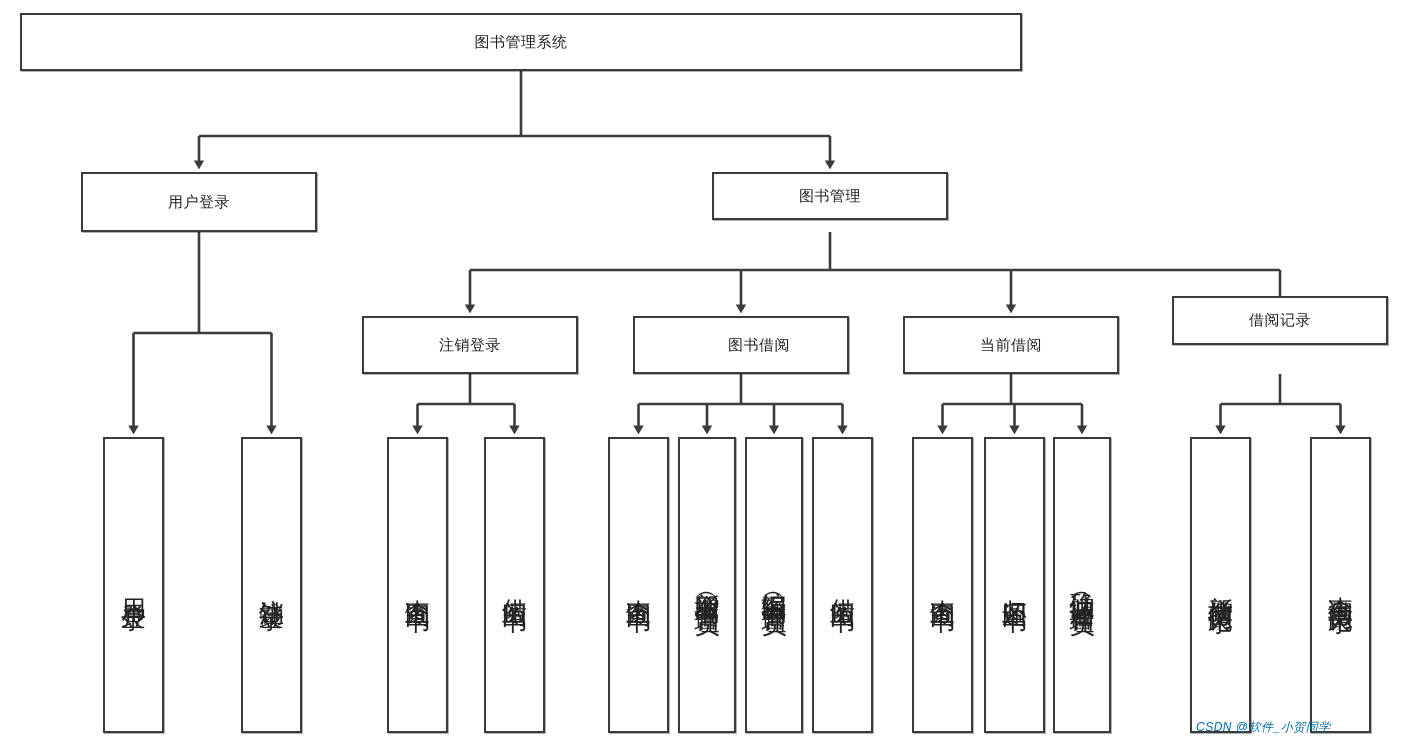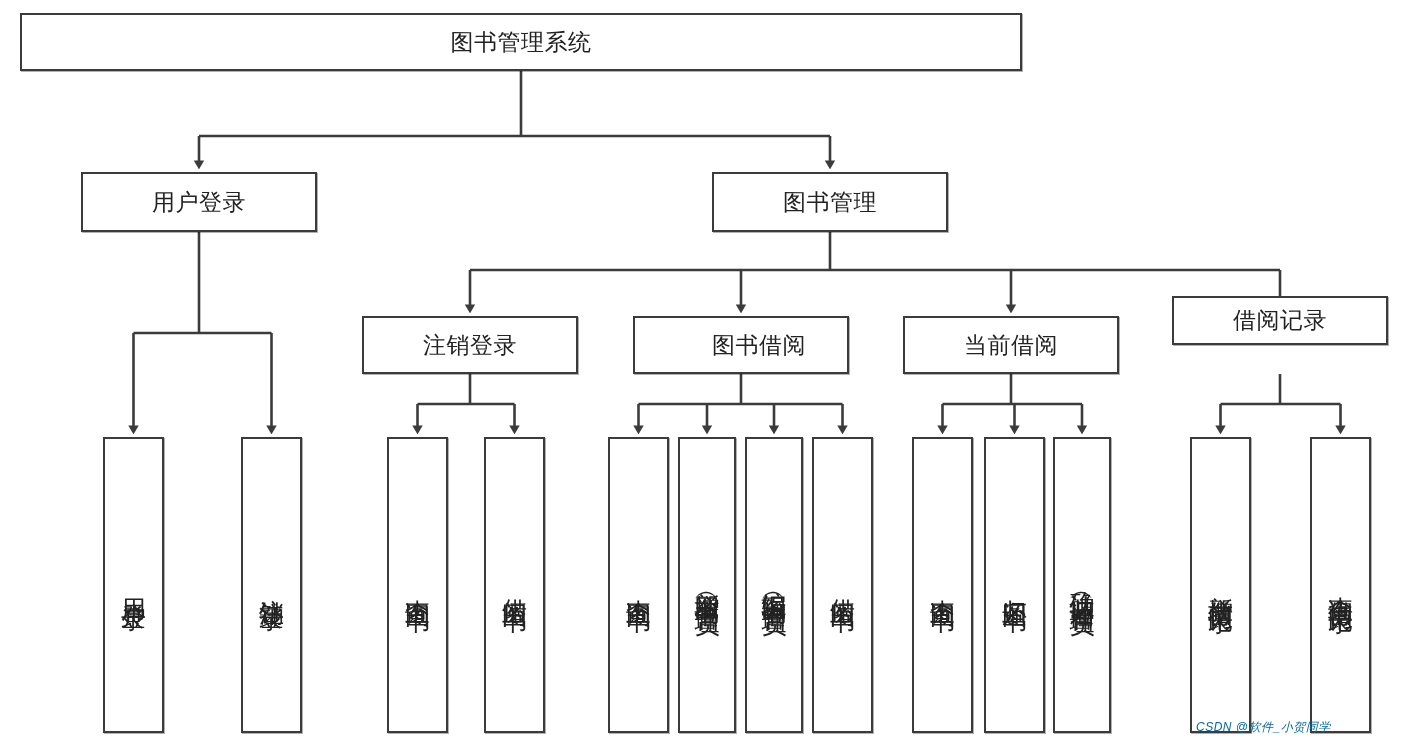--- a/index.html
+++ b/index.html
@@ -36,21 +36,21 @@
     color: #222222;
     box-shadow: 1px 1px 0 rgba(0,0,0,0.30);
   }
   .node .label {
     display: block;
     line-height: 1.08;
     letter-spacing: 0.5px;
     white-space: nowrap;
   }
   .node.horizontal .label {
-    font-size: 23px;
+    font-size: 15px;
   }
   .node.vertical {
     align-items: center;
     justify-content: center;
     padding: 8px 0;
   }
   .node.vertical .label {
     writing-mode: vertical-rl;
     text-orientation: upright;
     font-size: 25px;
@@ -116,21 +116,21 @@
       </g>
   </svg>
 
   <div id="nodes-layer">
       <div class="node horizontal" style="left: 20px; top: 13px; width: 1002px; height: 58px;">
         <span class="label">图书管理系统</span>
       </div>
       <div class="node horizontal" style="left: 81px; top: 172px; width: 236px; height: 60px;">
         <span class="label">用户登录</span>
       </div>
-      <div class="node horizontal" style="left: 712px; top: 172px; width: 236px; height: 60px;">
+      <div class="node horizontal" style="left: 712px; top: 172px; width: 236px; height: 48px;">
         <span class="label">图书管理</span>
       </div>
       <div class="node horizontal" style="left: 362px; top: 316px; width: 216px; height: 58px;">
         <span class="label">注销登录</span>
       </div>
       <div class="node horizontal" style="left: 633px; top: 316px; width: 216px; height: 58px; padding-left: 36px;">
         <span class="label">图书借阅</span>
       </div>
       <div class="node horizontal" style="left: 903px; top: 316px; width: 216px; height: 58px;">
         <span class="label">当前借阅</span>

